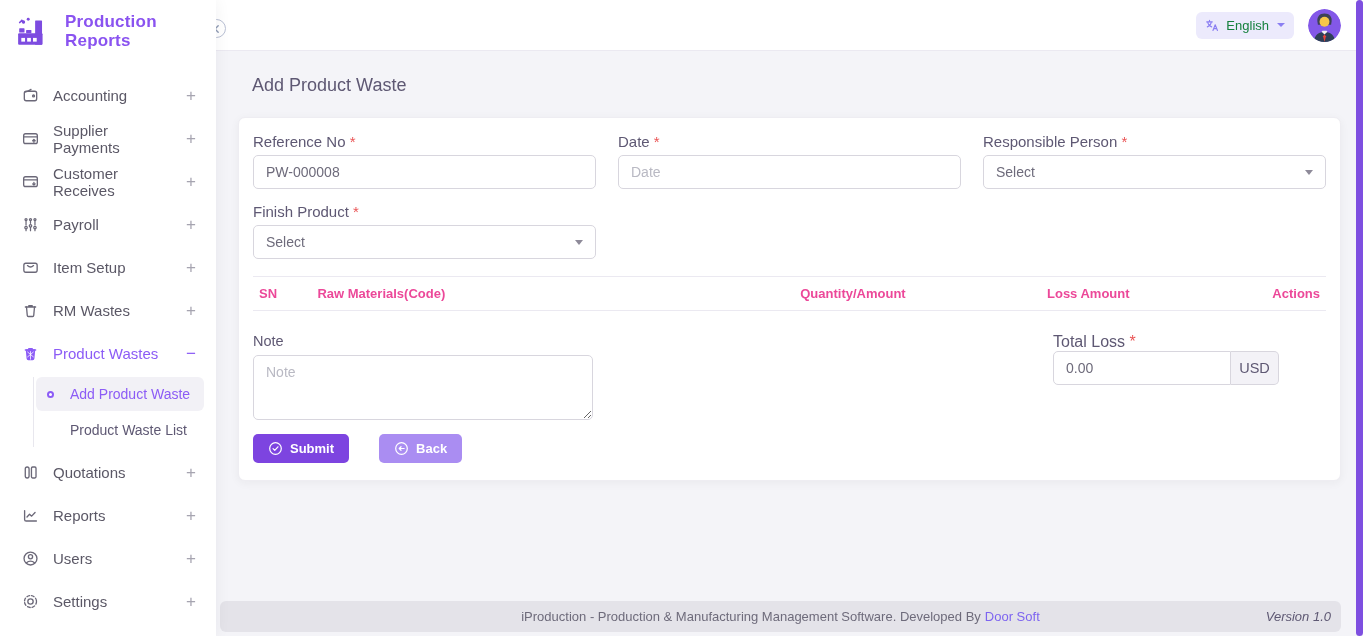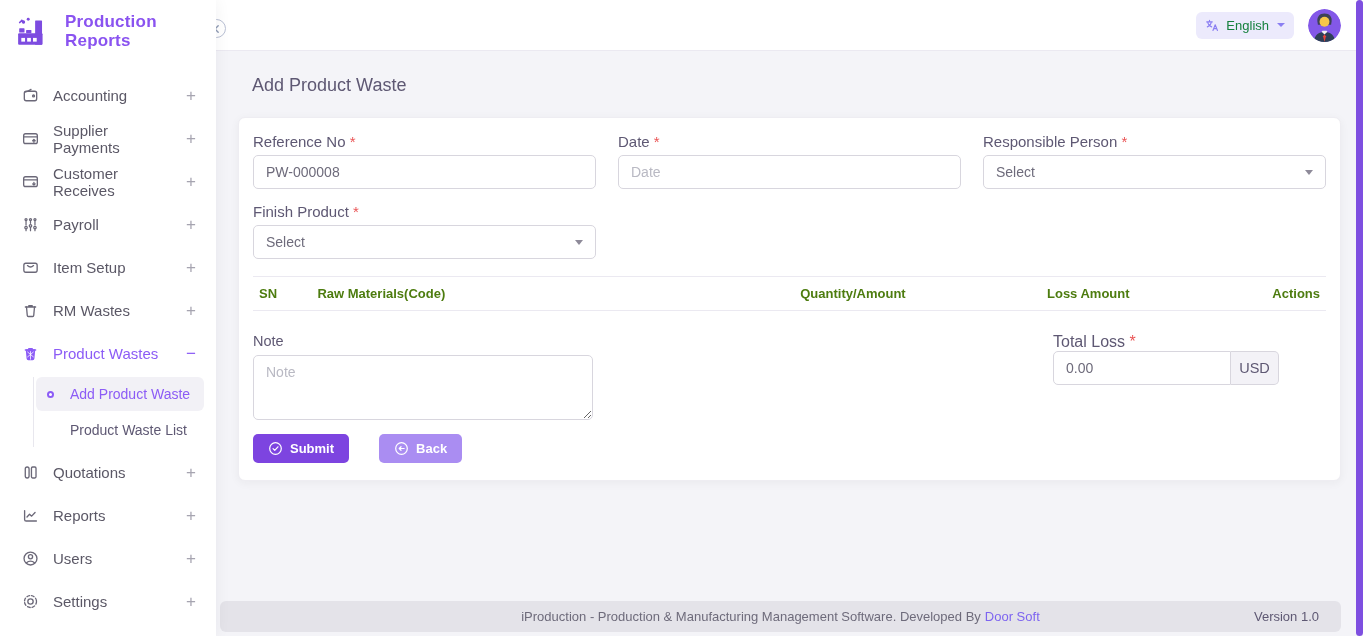--- a/index.html
+++ b/index.html
@@ -68,21 +68,21 @@
     width:100%; height:34px; border:1px solid #d8d6de; border-radius:5px;
     padding:0 12px; font-size:14px; color:#6e6b7b; background:#fff; outline:none;
     font-family:"Liberation Sans", sans-serif;
   }
   .input::placeholder, textarea.input-area::placeholder { color:#b9b9c3; }
   .select-box { display:flex; align-items:center; justify-content:space-between; cursor:pointer; }
   .select-caret { width:0; height:0; border-left:4px solid transparent; border-right:4px solid transparent; border-top:5px solid #8e8a99; }
   table.rm-table { width:100%; border-collapse:collapse; margin-top:17px; }
   table.rm-table th {
     border-top:1px solid #ebe9f1; border-bottom:1px solid #ebe9f1;
-    font-size:13px; color:#4d7c0f; text-align:left; padding:9px 6px; font-weight:bold;
+    font-size:13px; color:#ec4899; text-align:left; padding:9px 6px; font-weight:bold;
   }
   th.th-actions { text-align:right; }
   .note-row { display:flex; justify-content:space-between; align-items:flex-start; margin-top:22px; }
   .note-block { width:340px; }
   .note-label { font-size:14.5px; color:#5e5873; margin-bottom:6px; }
   textarea.input-area { height:65px; padding:8px 12px; resize:both; }
   .total-block { width:226px; margin-right:47px; }
   .input-group { display:flex; }
   .input-group .input { border-radius:5px 0 0 5px; flex:1; }
   .addon {
@@ -98,21 +98,21 @@
   }
   .btn-submit { background:#7d44e0; }
   .btn-back { background:#aa8df2; }
   
   .footer {
     margin:0 22px 4px 4px; height:31px; background:#e4e3e9; border-radius:6px;
     display:flex; align-items:center; justify-content:center; position:relative;
     font-size:13px; color:#6e6b7b;
   }
   .footer-link { color:#7d64f0; text-decoration:none; margin-left:4px; cursor:pointer; }
-  .footer-version { position:absolute; right:22px; color:#5e5873; }
+  .footer-version { position:absolute; right:10px; color:#5e5873;font-style:italic; }
   
   .scrollbar-thumb { position:absolute; right:0; top:0; width:7px; height:636px; background:#7e4fe0; border-radius:4px; z-index:5; }
 </style>
 </head>
 <body>
 
 <aside class="sidebar">
   <div class="logo-row">
     <span class="icon-box" style="width:34px;height:34px">
       <svg width="34" height="34" viewBox="0 0 32 32" fill="#7d4ce0">

